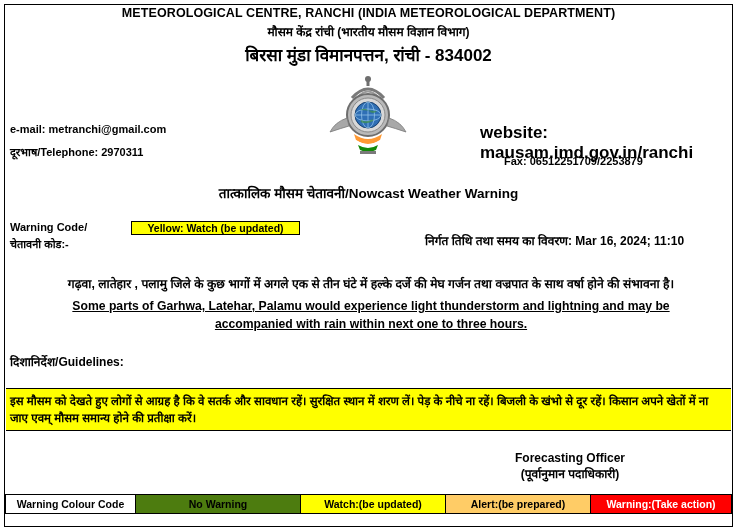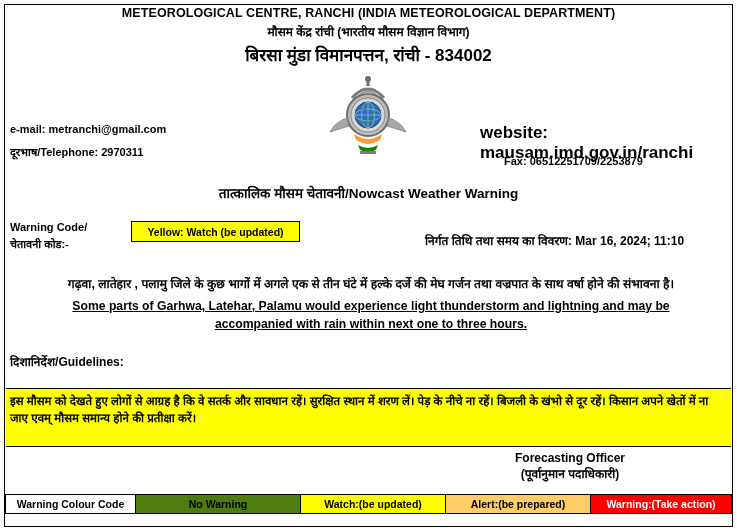--- a/index.html
+++ b/index.html
@@ -109,21 +109,21 @@
     top: 219px;
     font-size: 11px;
     font-weight: bold;
     line-height: 17px;
   }
   .warning-code-box {
     position: absolute;
     left: 131px;
     top: 221px;
     width: 169px;
-    height: 21px;
+    height: 14px;
     background: #ffff00;
     border: 1px solid #000;
     box-sizing: border-box;
     display: flex;
     align-items: center;
     justify-content: center;
     font-size: 10.5px;
     font-weight: bold;
   }
   .issue-info {
@@ -167,21 +167,21 @@
   }
   .guidelines-box {
     position: absolute;
     left: 6px;
     top: 388px;
     width: 725px;
     background: #ffff00;
     border-top: 1px solid #000;
     border-bottom: 1px solid #000;
     box-sizing: border-box;
-    padding: 3px 4px 20px 4px;
+    padding: 3px 4px 4px 4px;
     font-size: 11.6px;
     font-weight: bold;
     line-height: 17px;
   }
 
   
   .signature {
     position: absolute;
     left: 420px;
     top: 450px;

